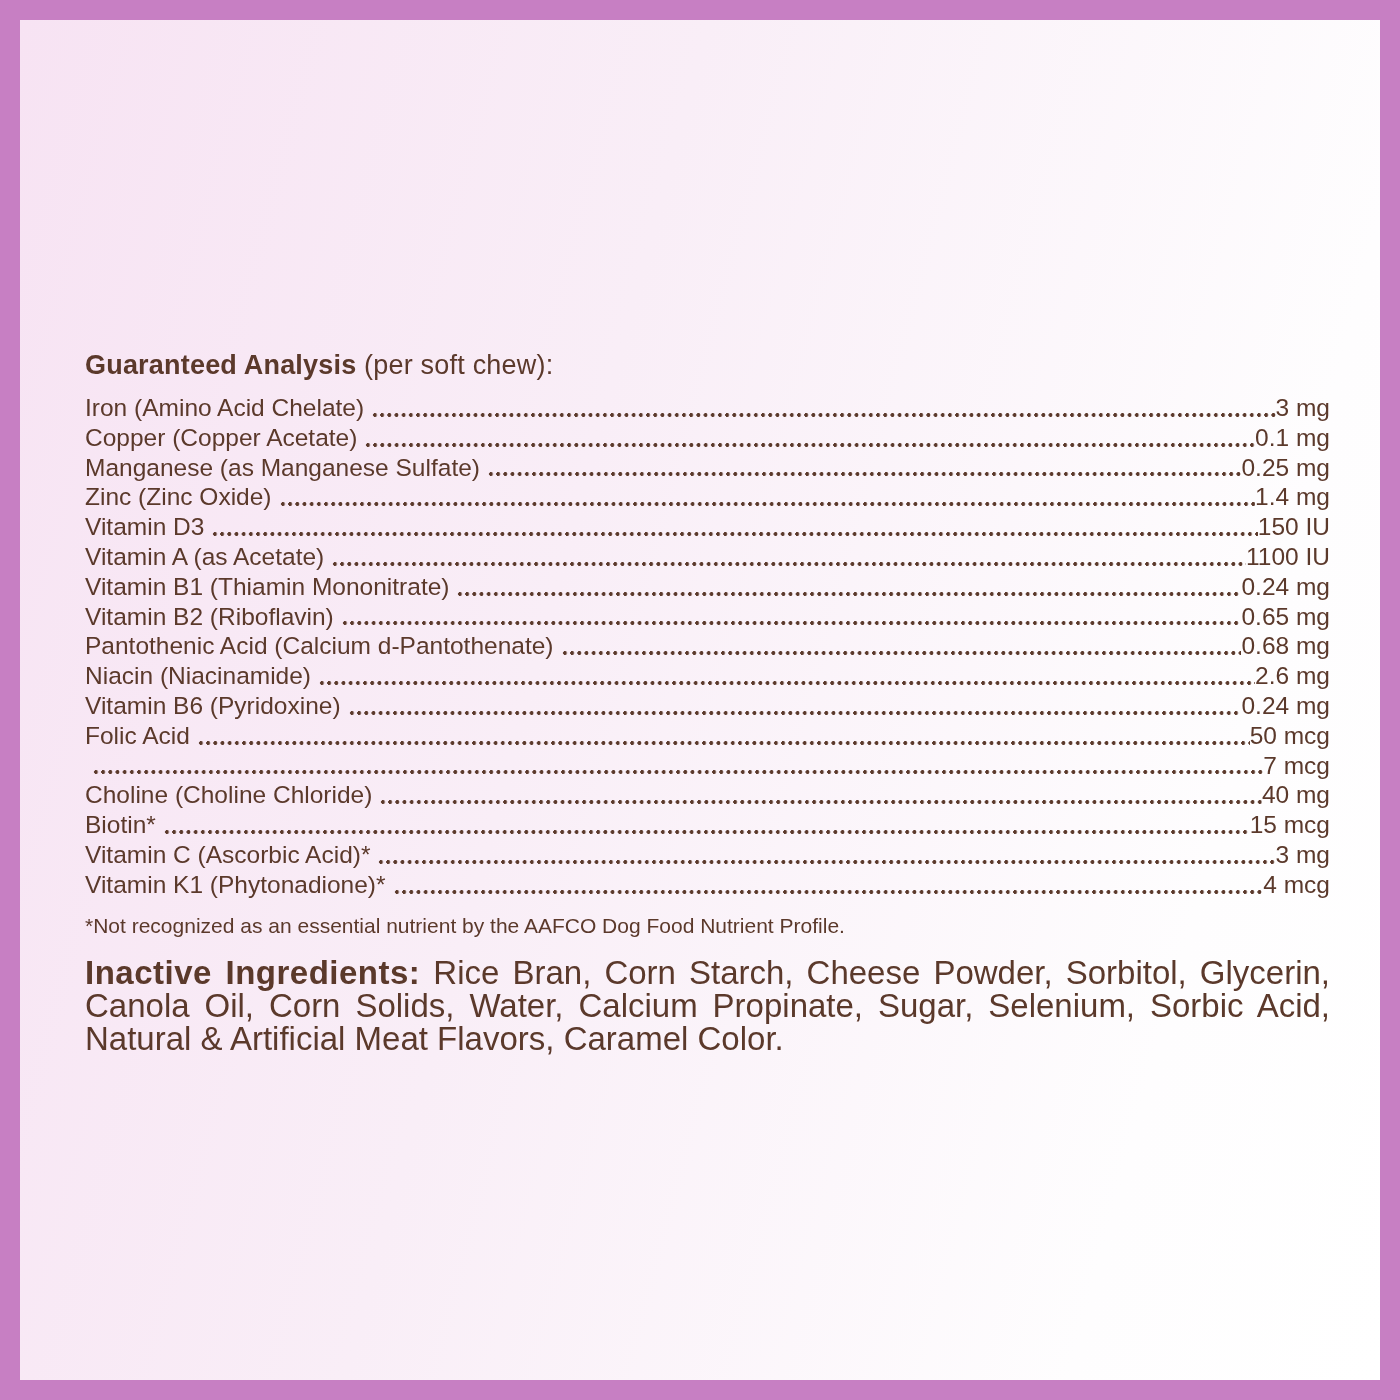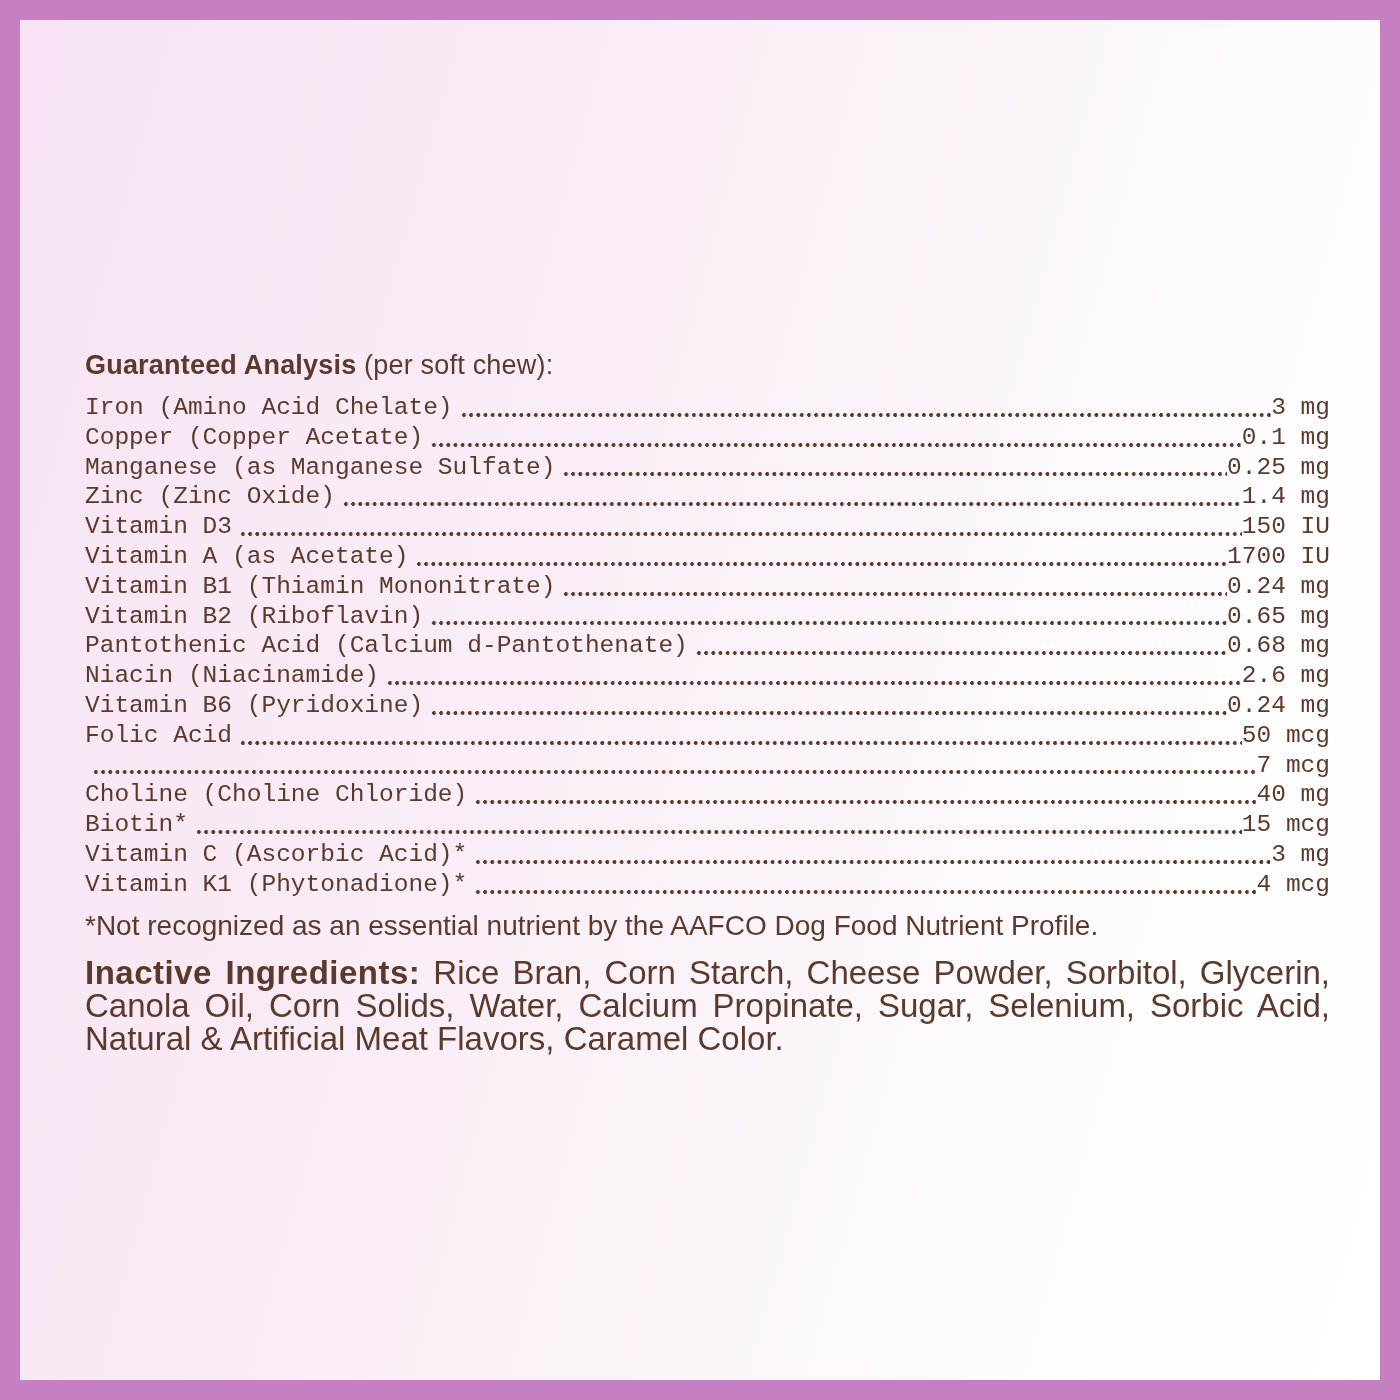--- a/index.html
+++ b/index.html
@@ -22,21 +22,21 @@
   }
 
   .title {
     font-size: 27px;
     font-weight: 400;
     margin-bottom: 12px;
     letter-spacing: 0.2px;
   }
   .title .bold { font-weight: 700; }
 
-  .rows { width: 100%; font-family: Liberation Mono, monospace; }
+  .rows { width: 100%; }
 
   .row {
     display: flex;
     align-items: baseline;
     height: 29.8px;
     font-size: 24.5px;
     line-height: 29.8px;
   }
   .nname { white-space: nowrap; }
   .nvalue { white-space: nowrap; }
@@ -48,21 +48,21 @@
     margin: 0 0 4px 8px;
     background-image: radial-gradient(circle at 3px 4px, #5b392b 1.7px, rgba(0,0,0,0) 2.1px);
     background-size: 7.2px 8px;
     background-repeat: repeat-x;
     background-position: left bottom;
     min-width: 20px;
   }
 
   .footnote {
     margin-top: 10px;
-    font-size: 28px;
+    font-size: 21px;
     line-height: 31px;
   }
 
   .inactive {
     margin-top: 15px;
     font-size: 33px;
     line-height: 33px;
     text-align: justify;
   }
   .inactive .bold { font-weight: 700; letter-spacing: 0.5px; }
@@ -104,21 +104,21 @@
 
   <div class="row">
     <span class="nname">Vitamin D3</span>
     <span class="dots"></span>
     <span class="nvalue">150 IU</span>
   </div>
 
   <div class="row">
     <span class="nname">Vitamin A (as Acetate)</span>
     <span class="dots"></span>
-    <span class="nvalue">1700 IU</span>
+    <span class="nvalue">1100 IU</span>
   </div>
 
 
   <div class="row">
     <span class="nname">Vitamin B1 (Thiamin Mononitrate)</span>
     <span class="dots"></span>
     <span class="nvalue">0.24 mg</span>
   </div>
 
   <div class="row">

